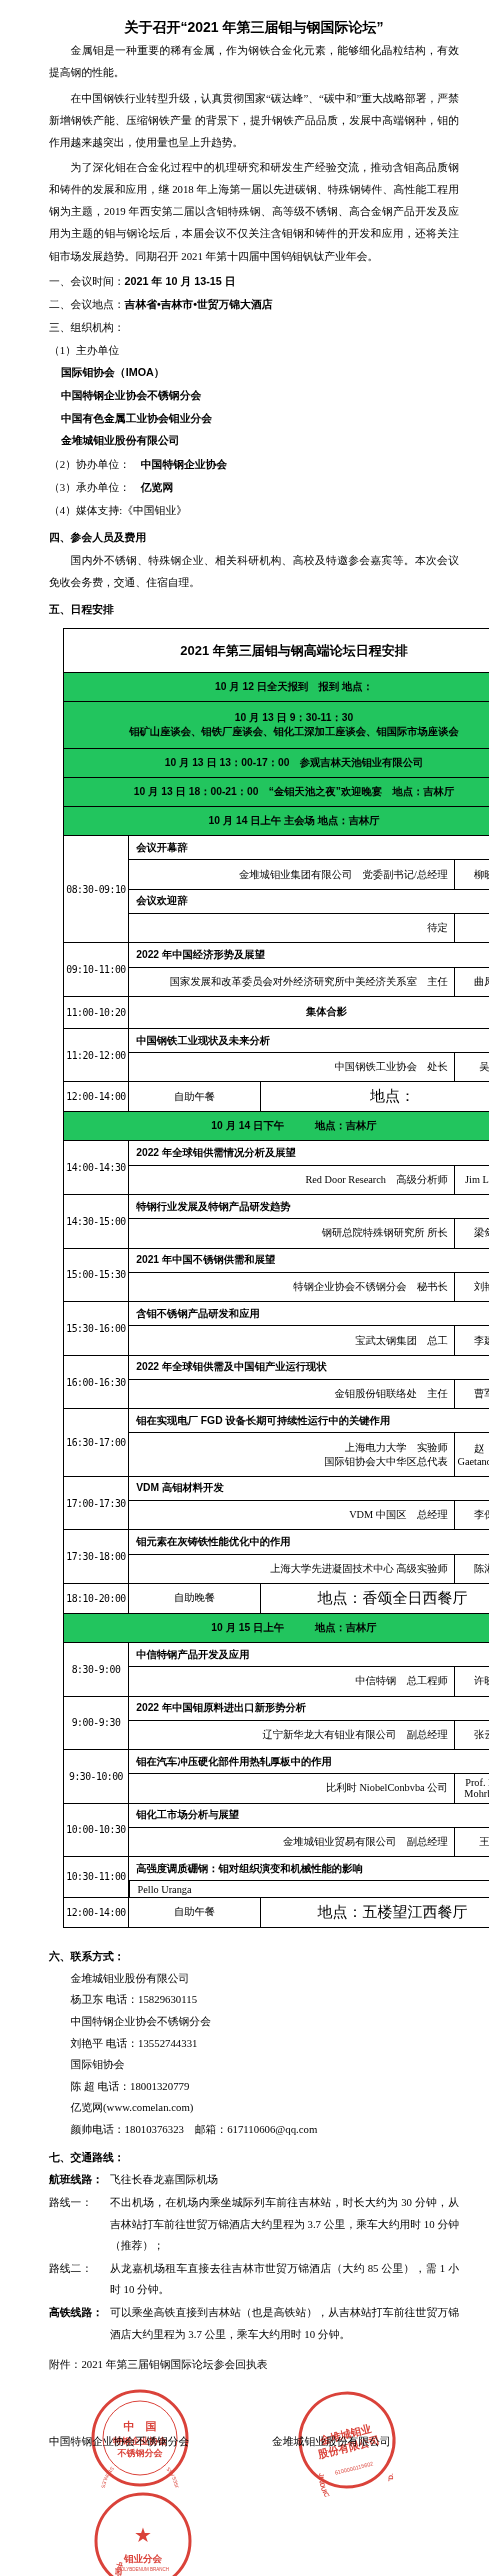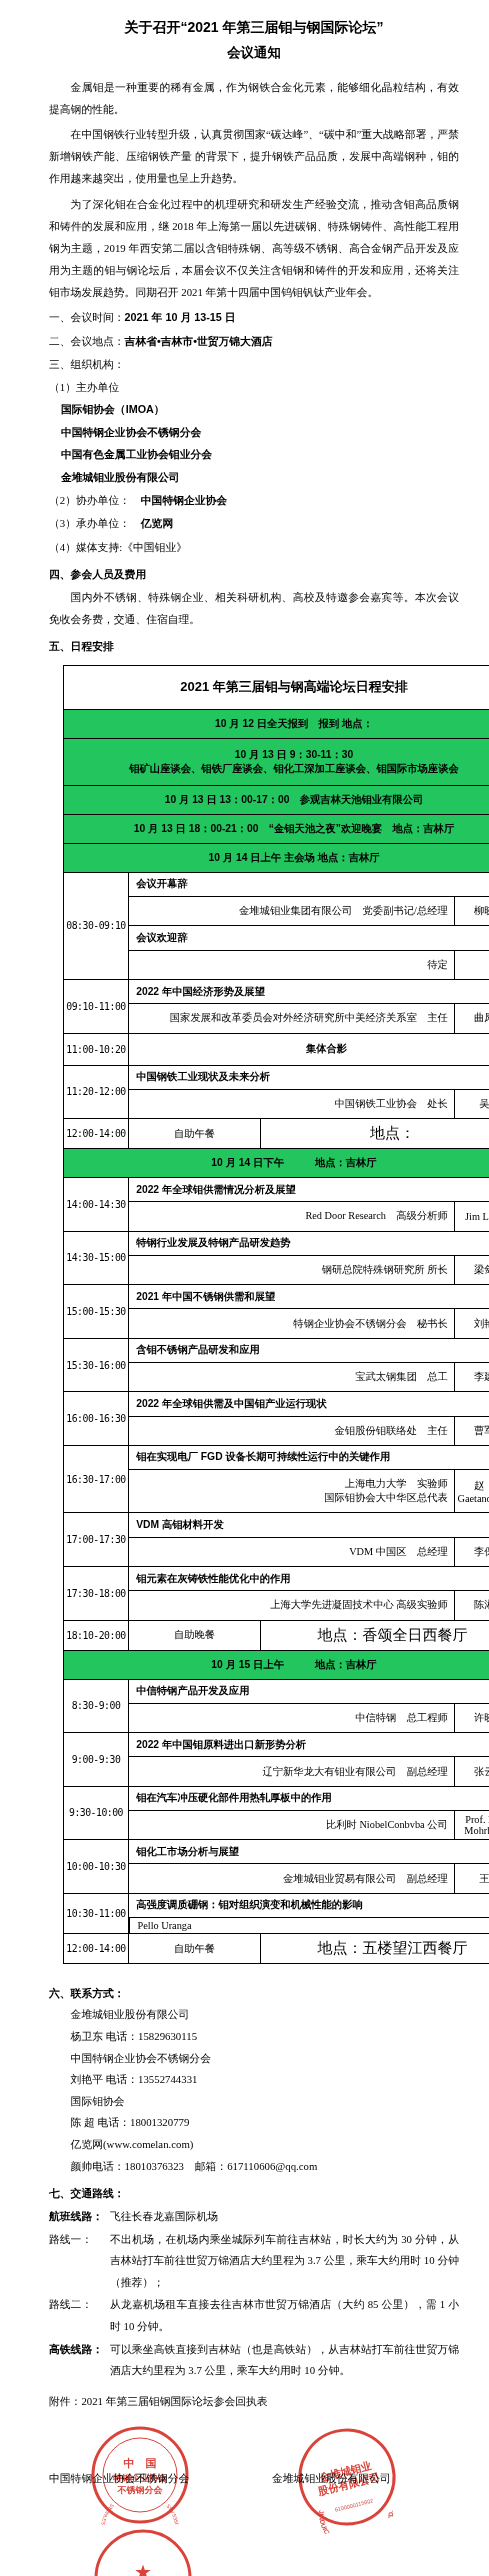--- a/index.html
+++ b/index.html
@@ -52,21 +52,20 @@
   .sig-text{position:absolute;font-size:10.8px;white-space:nowrap;}
   .seal{position:absolute;width:100px;height:100px;opacity:.88;mix-blend-mode:multiply;}
   .seal svg{width:100%;height:100%;}
 </style>
 </head>
 <body>
 
 <div class="page">
 
   <div class="doc-title">关于召开“2021 年第三届钼与钢国际论坛”</div>
-  <div class="doc-subtitle">会议通知</div>
 
   <div>
       <p class="para">金属钼是一种重要的稀有金属，作为钢铁合金化元素，能够细化晶粒结构，有效提高钢的性能。</p>
       <p class="para">在中国钢铁行业转型升级，认真贯彻国家“碳达峰”、“碳中和”重大战略部署，严禁新增钢铁产能、压缩钢铁产量 的背景下，提升钢铁产品品质，发展中高端钢种，钼的作用越来越突出，使用量也呈上升趋势。</p>
       <p class="para">为了深化钼在合金化过程中的机理研究和研发生产经验交流，推动含钼高品质钢和铸件的发展和应用，继 2018 年上海第一届以先进碳钢、特殊钢铸件、高性能工程用钢为主题，2019 年西安第二届以含钼特殊钢、高等级不锈钢、高合金钢产品开发及应用为主题的钼与钢论坛后，本届会议不仅关注含钼钢和铸件的开发和应用，还将关注钼市场发展趋势。同期召开 2021 年第十四届中国钨钼钒钛产业年会。</p>
     </div>
 
   <div class="item-line">
     <span>一、会议时间：</span><b>2021 年 10 月 13-15 日</b>
   </div>

